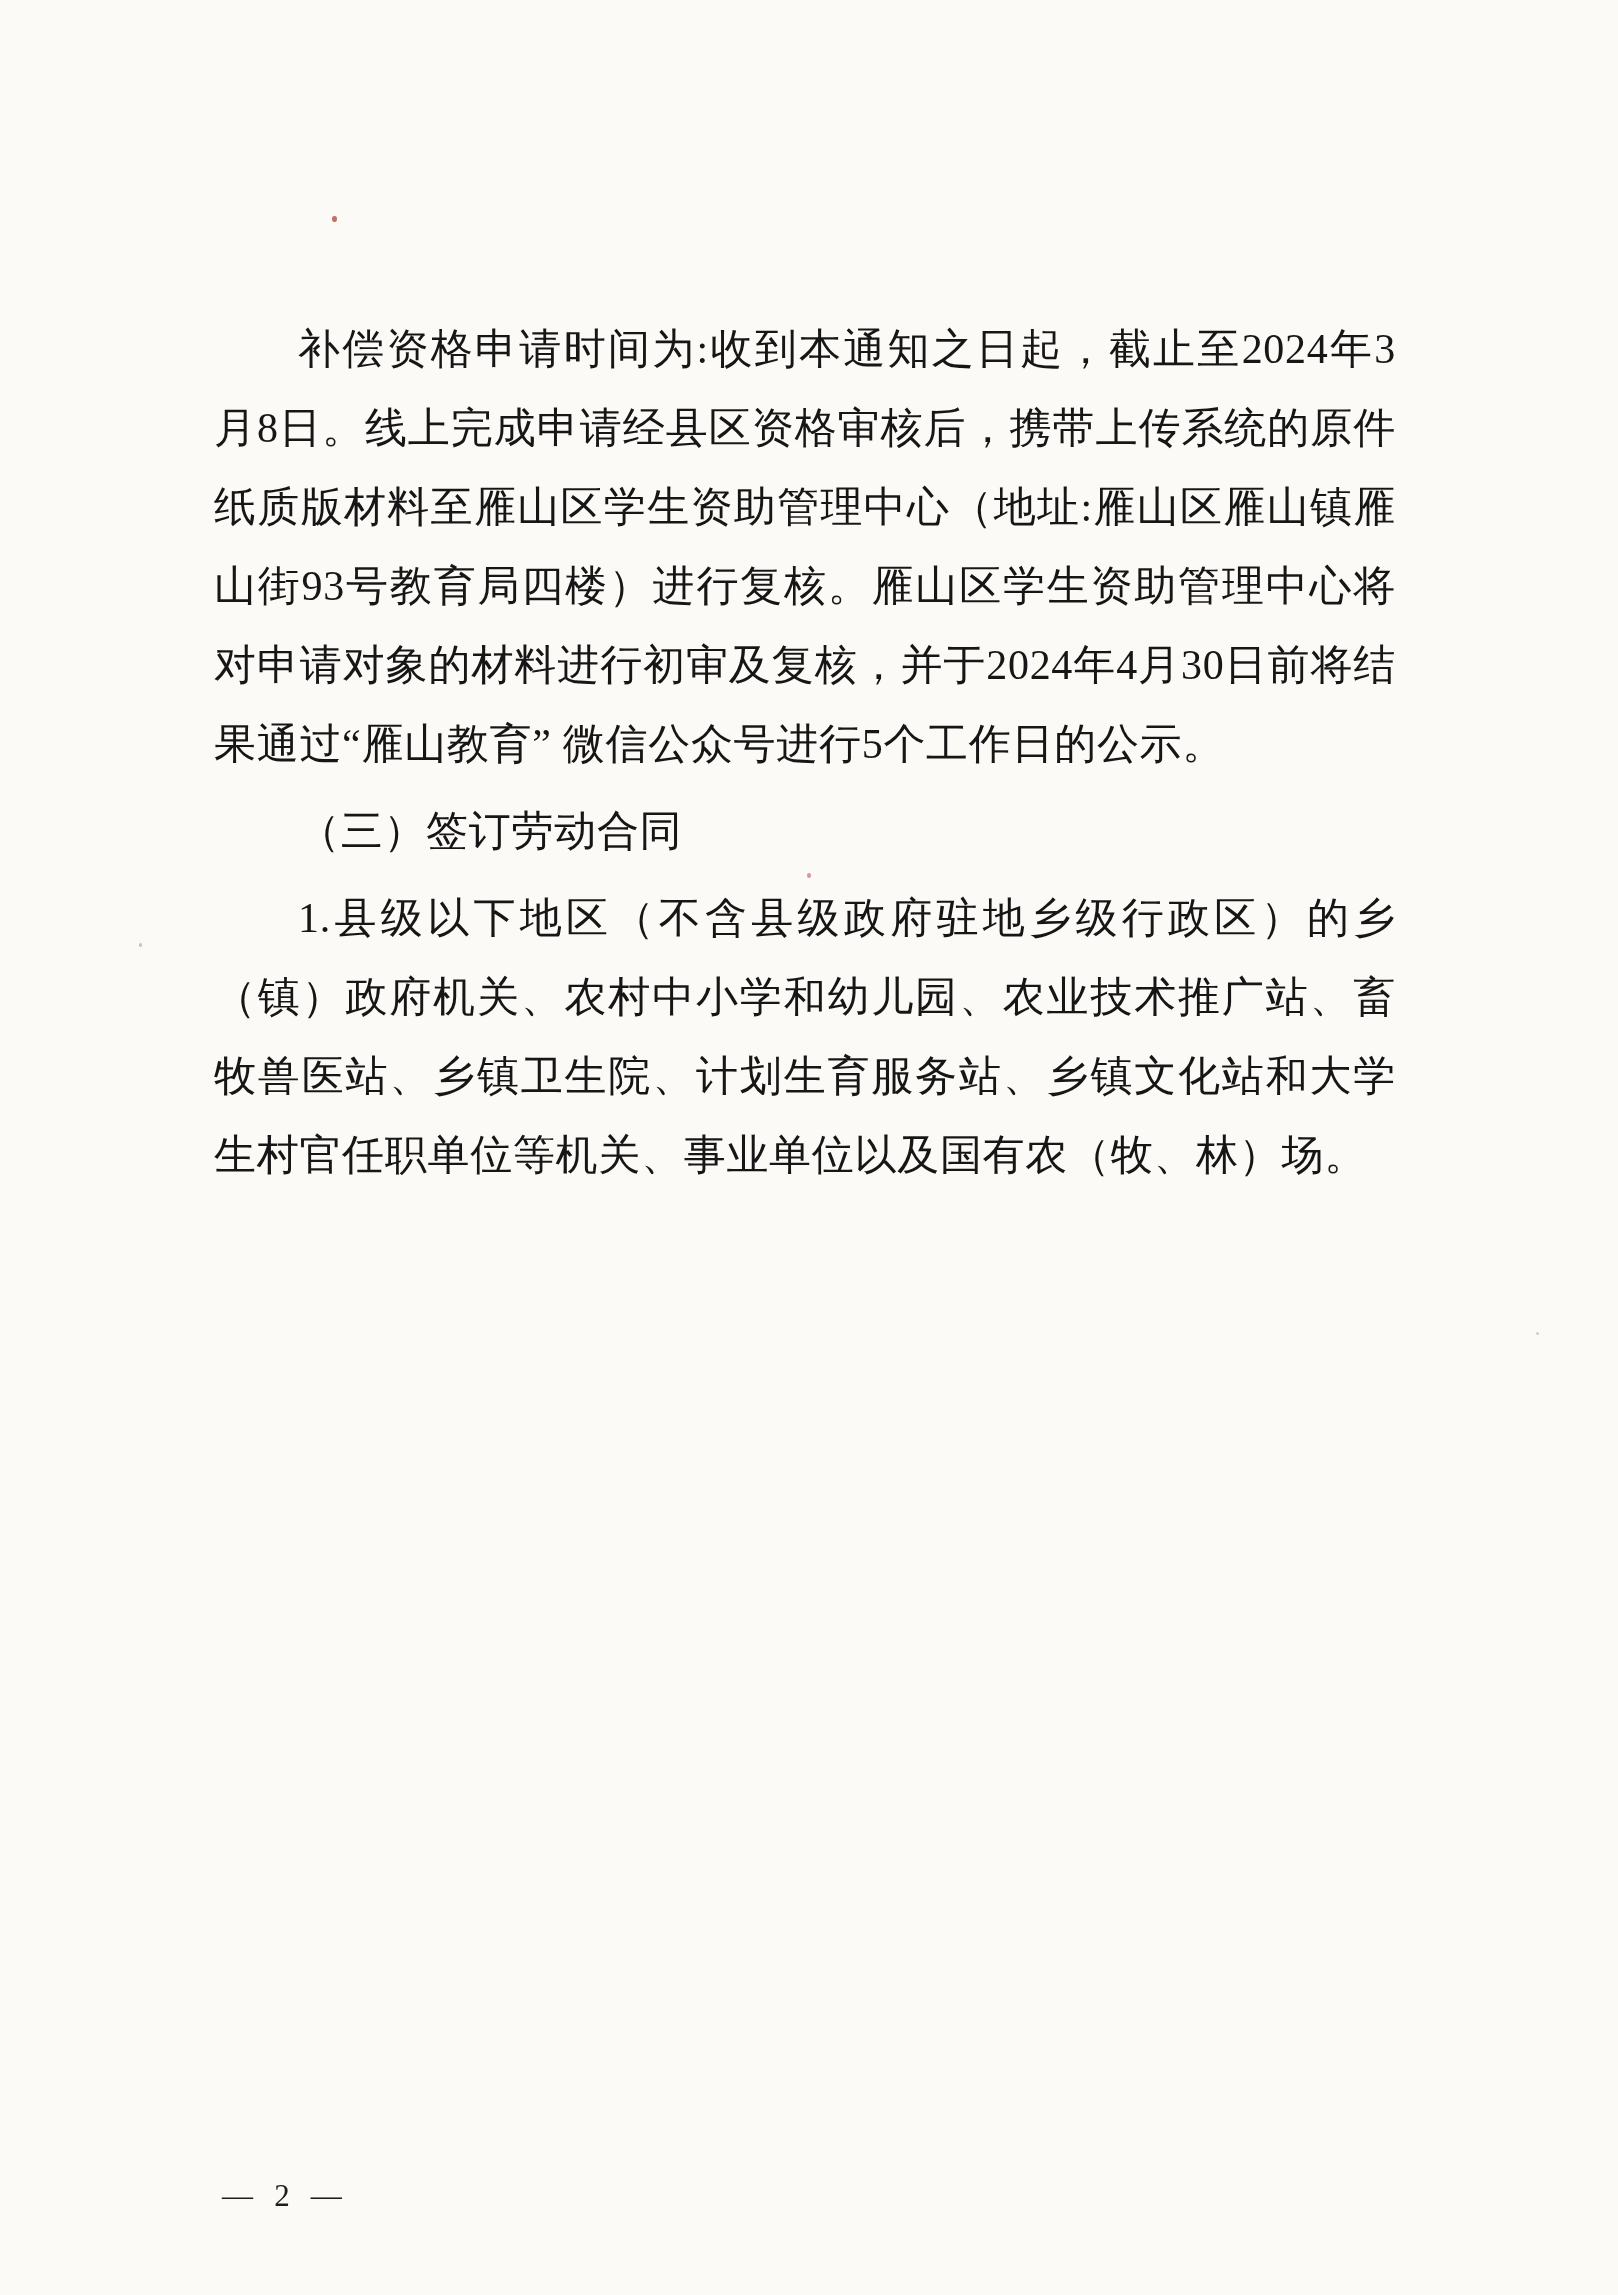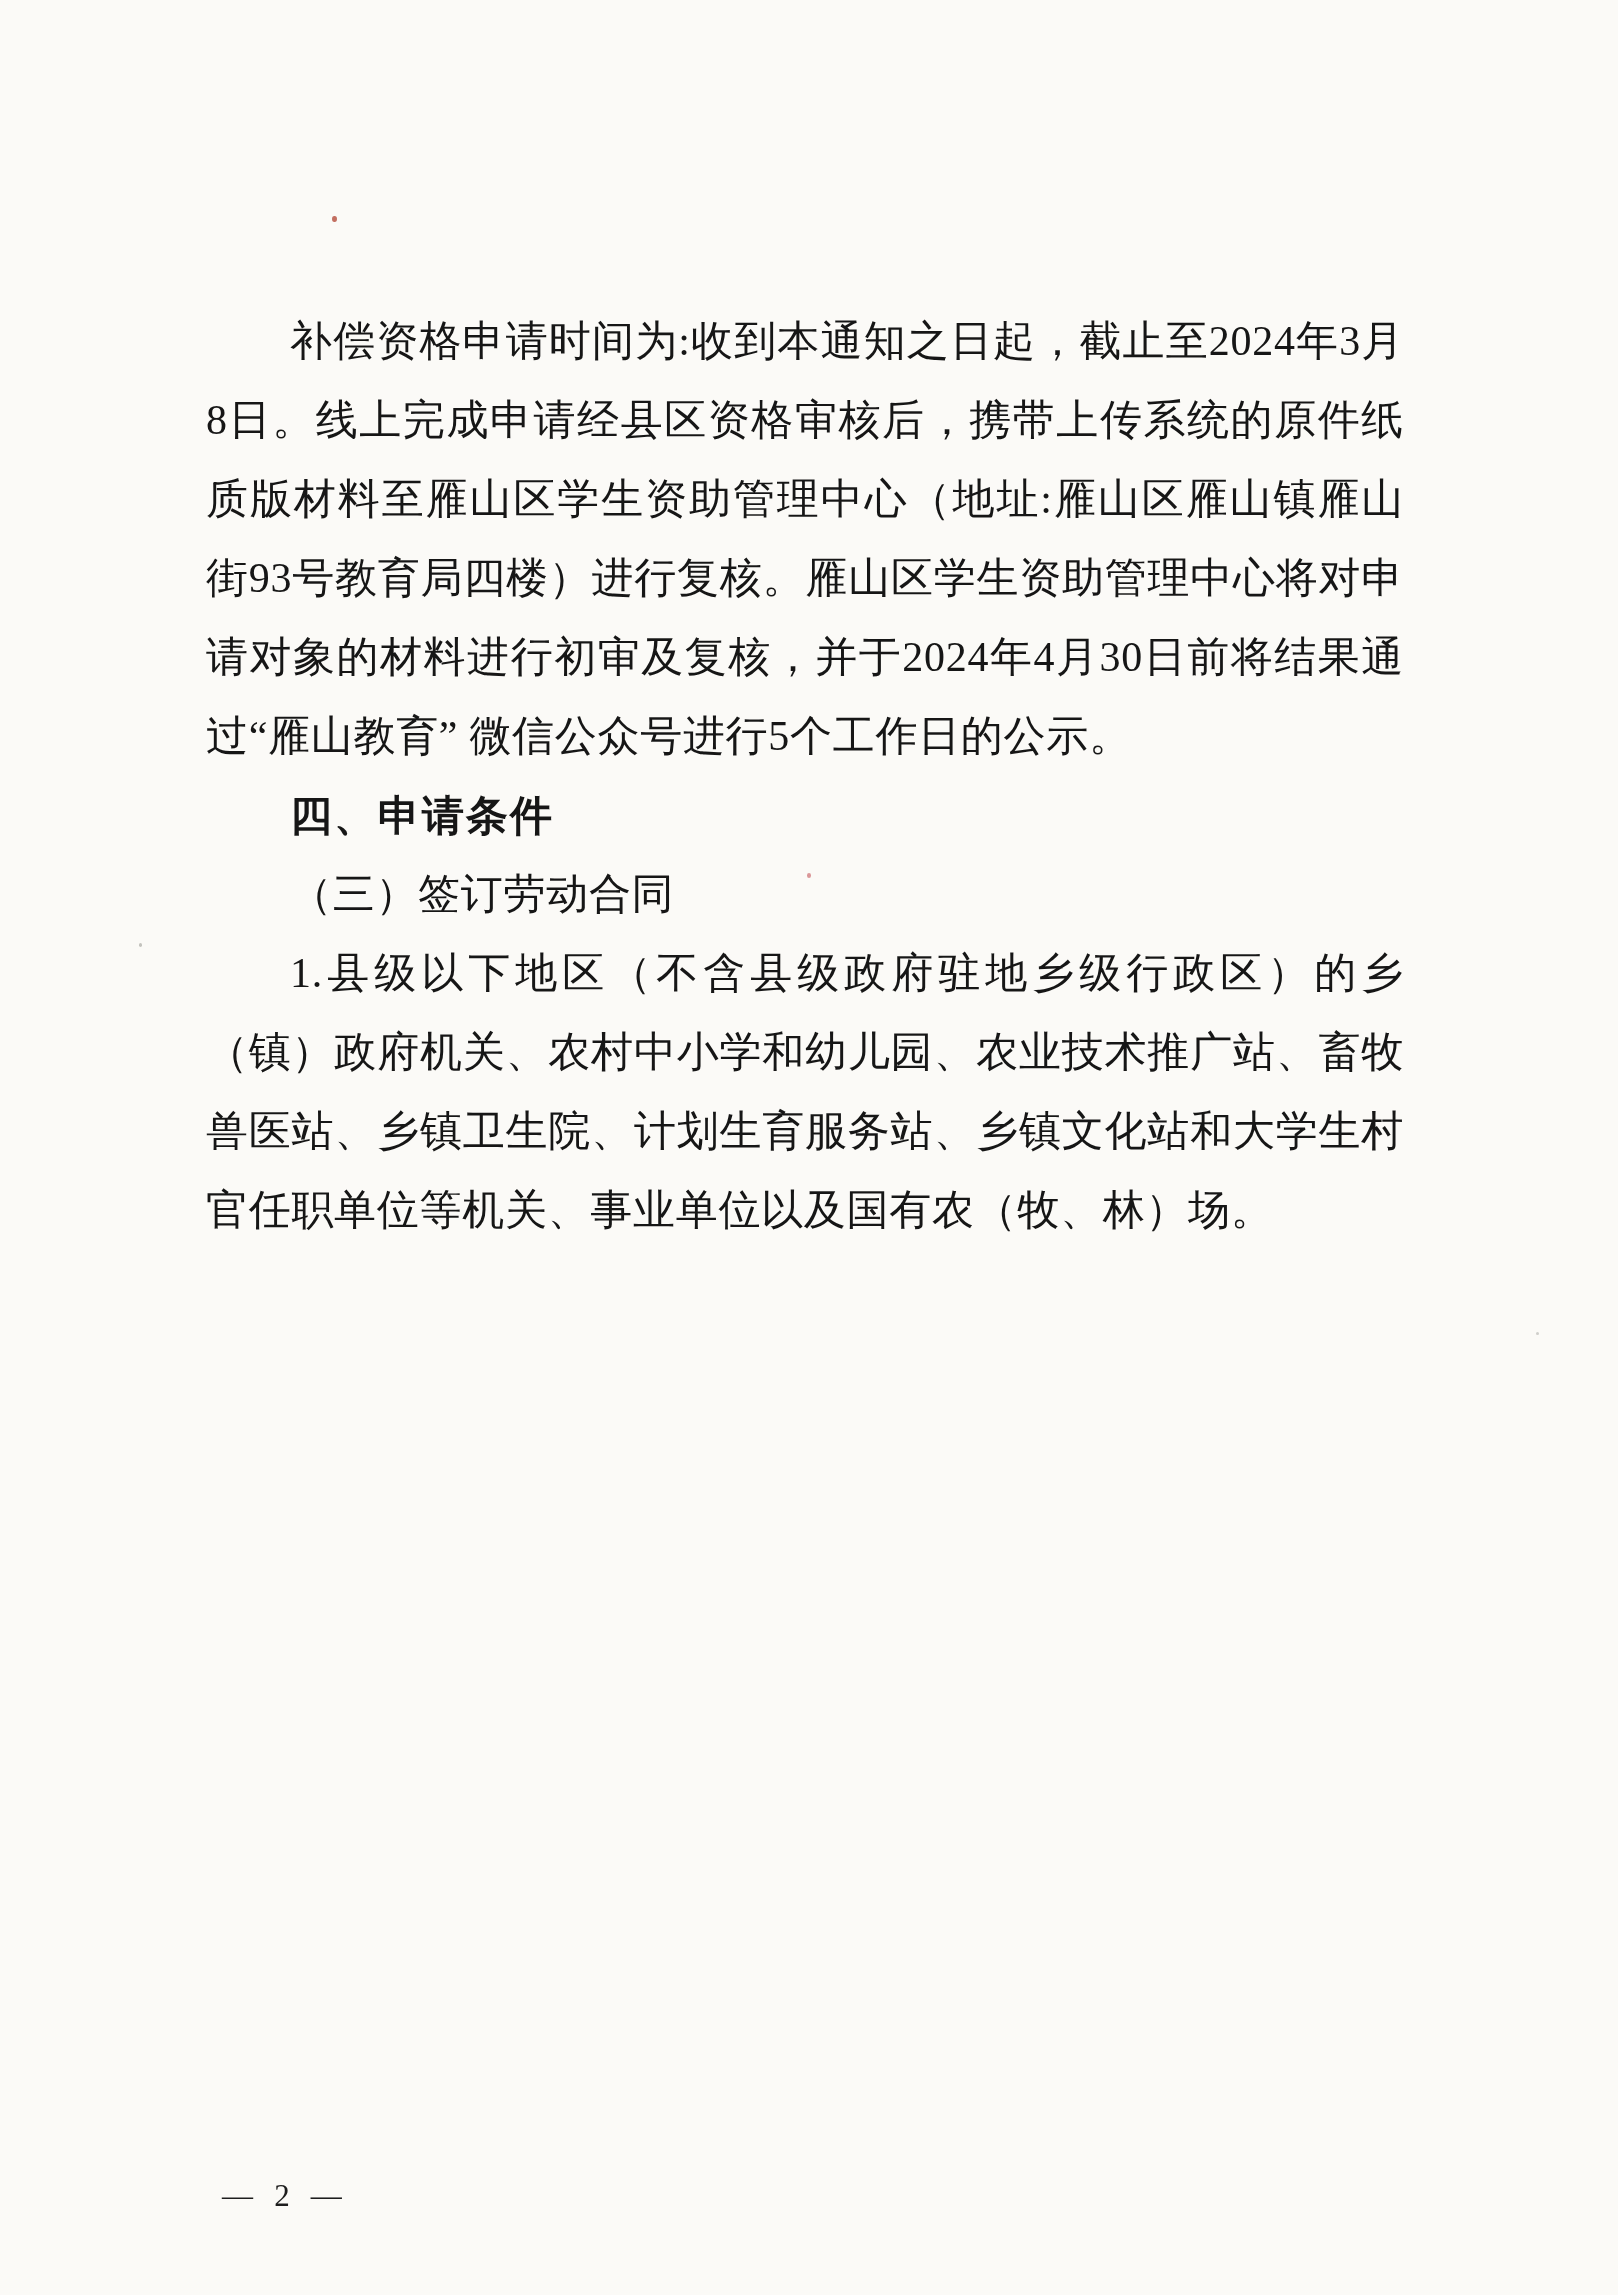--- a/index.html
+++ b/index.html
@@ -23,21 +23,21 @@
     left: 206px;
     top: 302px;
     width: 1198px;
     color: #161616;
     font-size: 42px;
     line-height: 79px;
     text-align: justify;
     letter-spacing: 0.7px;
   }
   .content p {
-    margin: 0;
+    margin: 8px;
     padding: 0;
     text-indent: 2em;
   }
   .content p.heading {
     font-family: "Liberation Sans", "DejaVu Sans", sans-serif;
     font-weight: 700;
     letter-spacing: 2px;
   }
   .footer {
     position: absolute;
@@ -57,21 +57,20 @@
   .speck-gray-1 { left: 139px; top: 943px; width: 3.3px; height: 4px; background: #8b8b86; opacity: .5; }
   .speck-gray-2 { left: 1536px; top: 1332px; width: 3.3px; height: 3.3px; background: #9a9a94; opacity: .45; }
 </style>
 </head>
 <body>
 
 <div class="page">
 
   <div class="content">
     <p>补偿资格申请时间为:收到本通知之日起，截止至2024年3月8日。线上完成申请经县区资格审核后，携带上传系统的原件纸质版材料至雁山区学生资助管理中心（地址:雁山区雁山镇雁山街93号教育局四楼）进行复核。雁山区学生资助管理中心将对申请对象的材料进行初审及复核，并于2024年4月30日前将结果通过“雁山教育” 微信公众号进行5个工作日的公示。</p>
-    <p class="heading">四、申请条件</p>
     <p>（三）签订劳动合同</p>
     <p>1.县级以下地区（不含县级政府驻地乡级行政区）的乡（镇）政府机关、农村中小学和幼儿园、农业技术推广站、畜牧兽医站、乡镇卫生院、计划生育服务站、乡镇文化站和大学生村官任职单位等机关、事业单位以及国有农（牧、林）场。</p>
   </div>
 
   <div class="footer">— 2 —</div>
 
   <div class="speck speck-red-1"></div>
   <div class="speck speck-red-2"></div>
   <div class="speck speck-gray-1"></div>
   <div class="speck speck-gray-2"></div>

